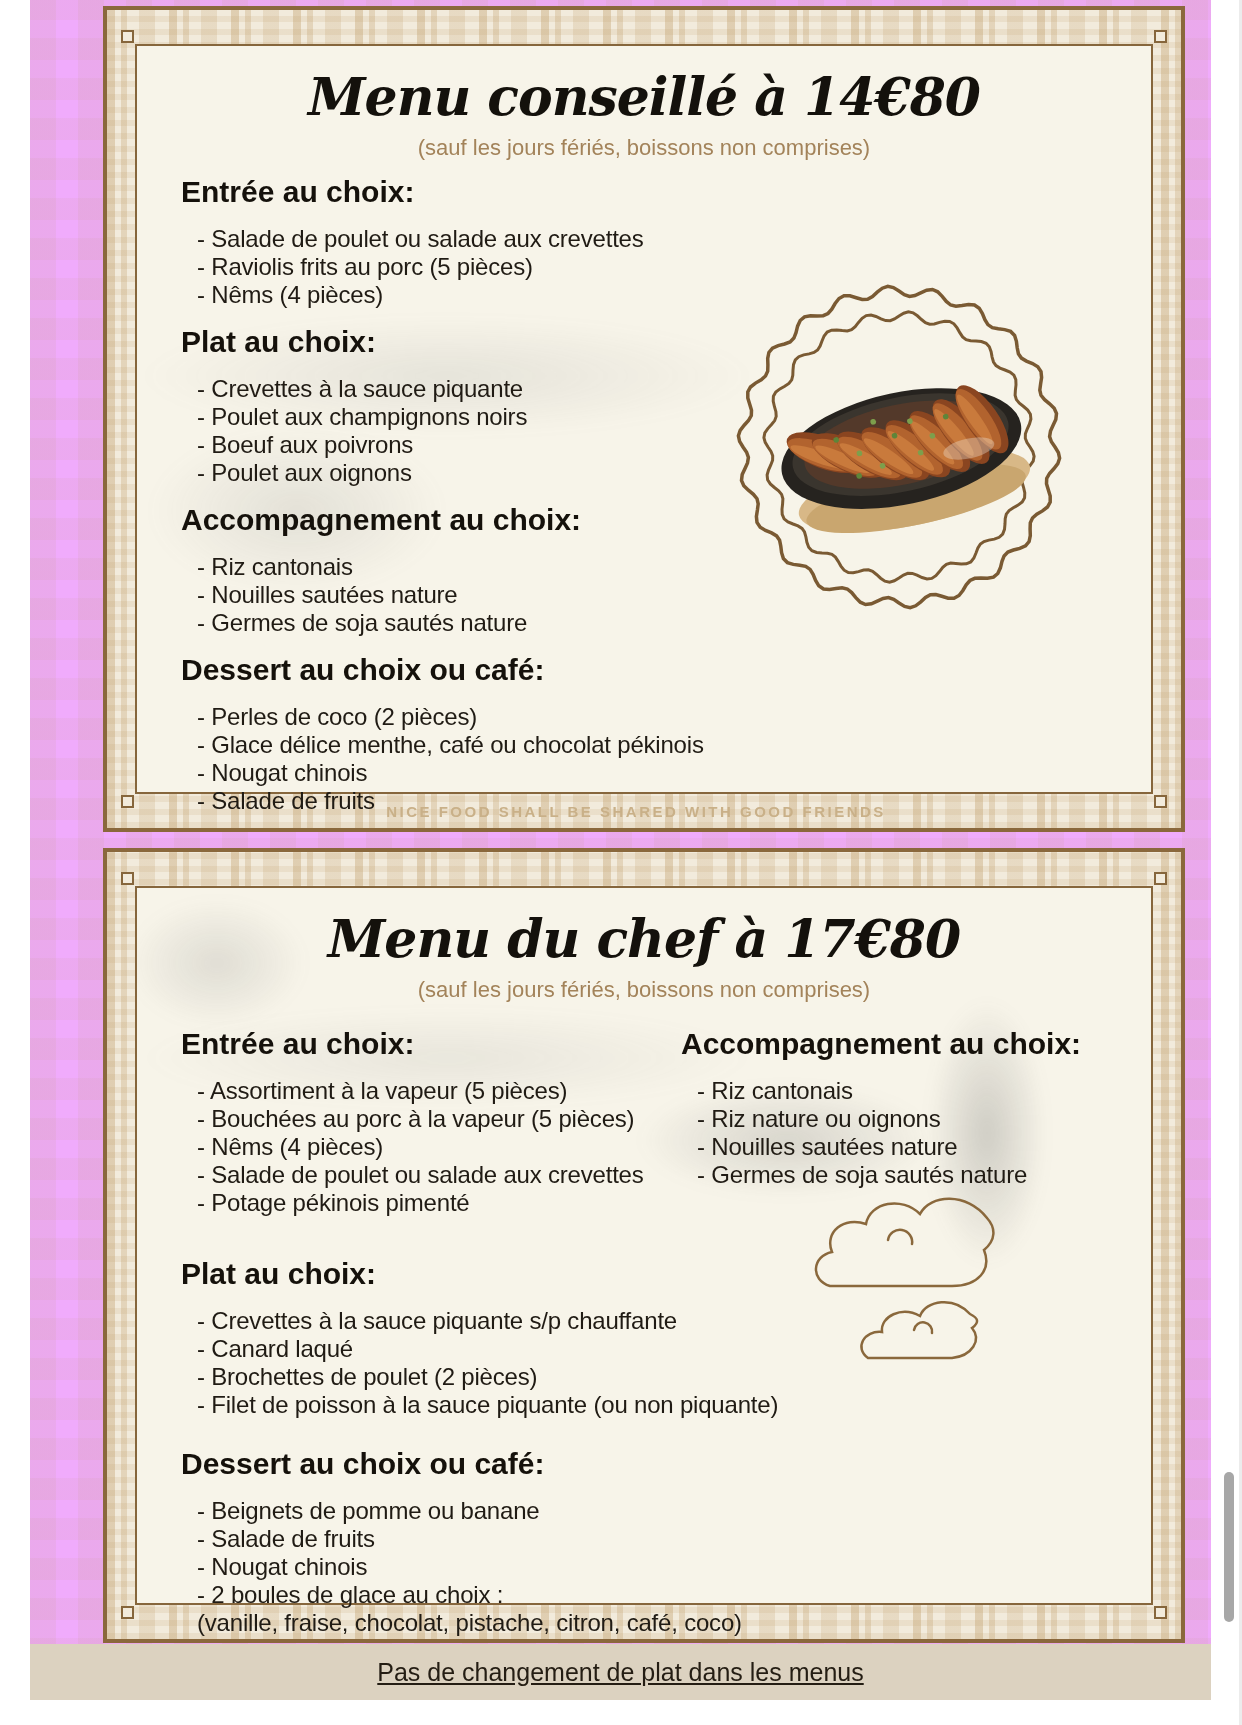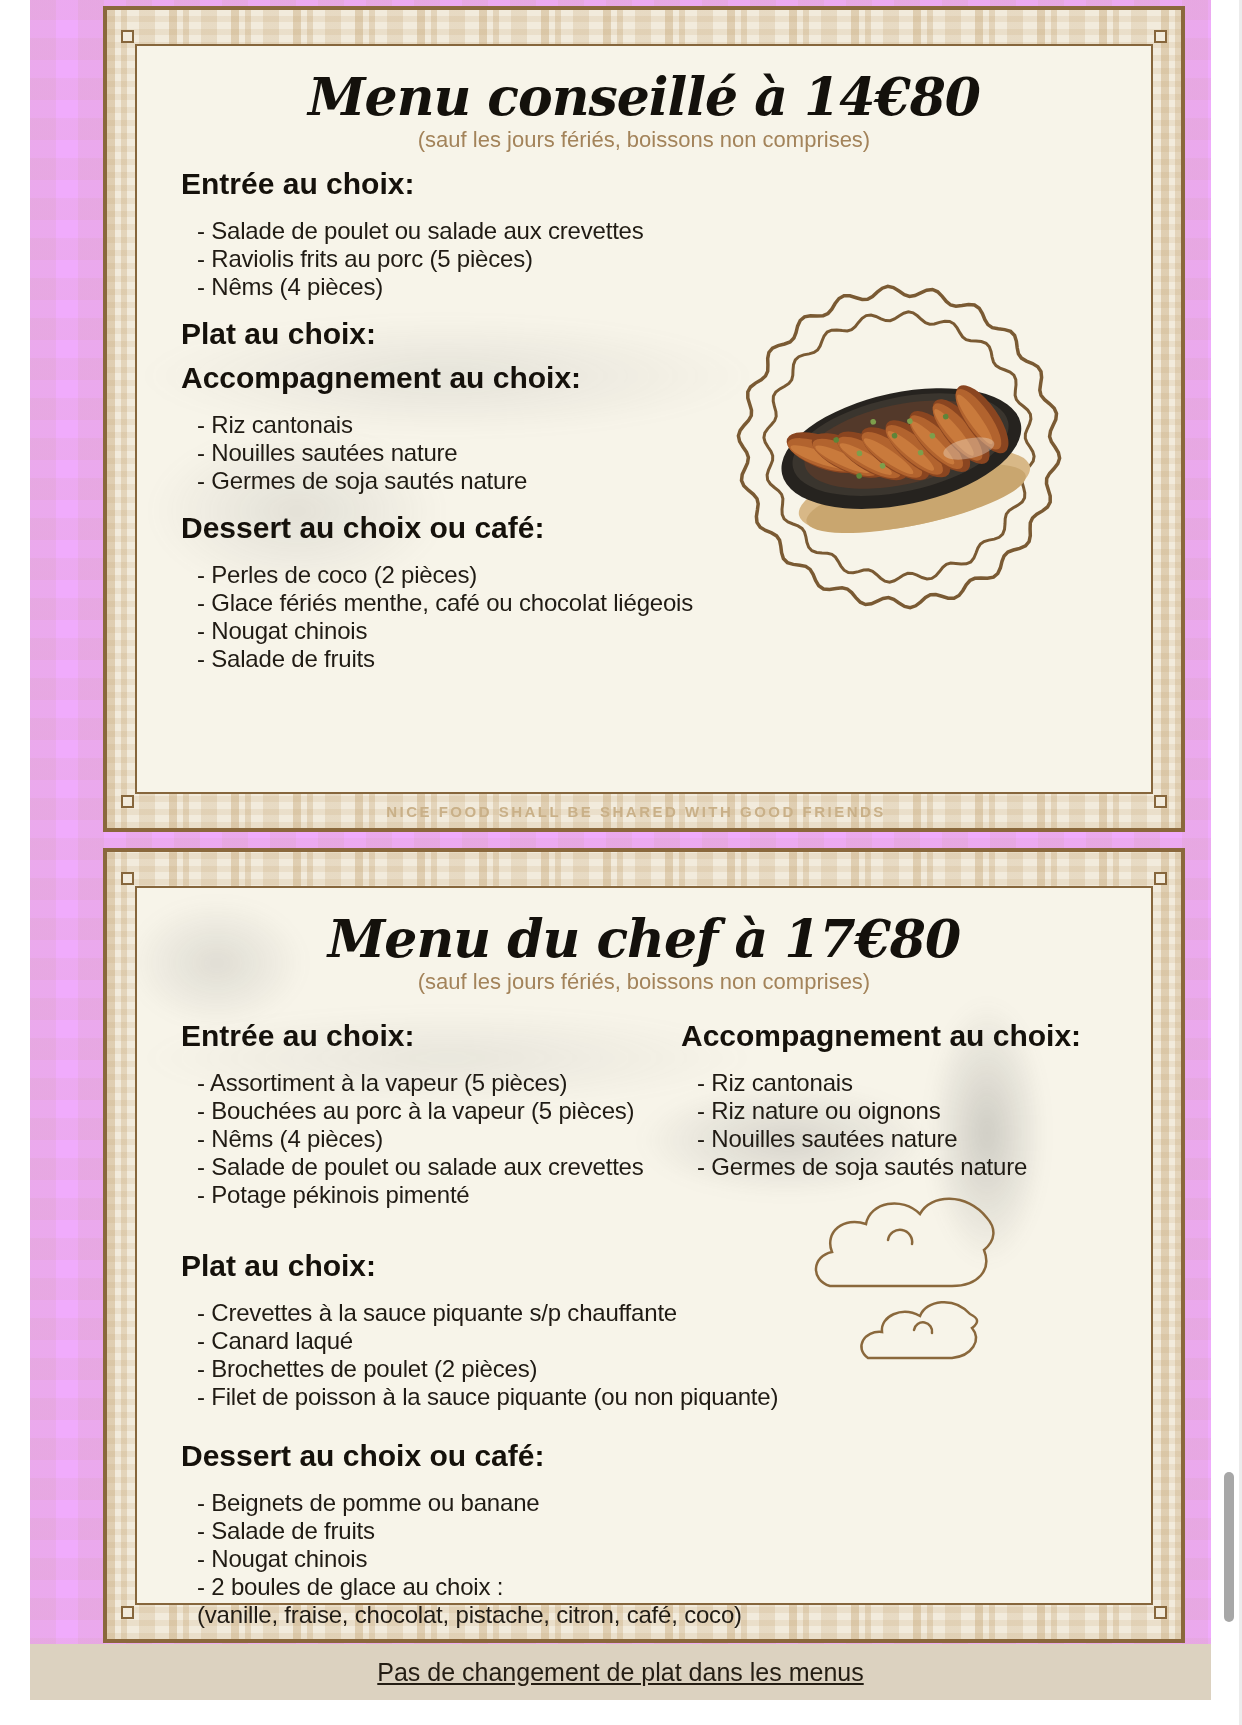--- a/index.html
+++ b/index.html
@@ -37,21 +37,21 @@
     border:2px solid #86663c;background:#f7f4e9;
   }
   .knob{position:absolute;width:9px;height:9px;border:2px solid #86663c;background:#f2ebdc;}
   .knob.tl{left:-16px;top:-16px;} .knob.tr{right:-16px;top:-16px;}
   .knob.bl{left:-16px;bottom:-16px;} .knob.br{right:-16px;bottom:-16px;}
   .content{position:absolute;inset:0;padding:8px 44px 0 44px;}
   .menu-title{
     font-family:"DejaVu Serif",serif;font-style:italic;font-weight:bold;
     text-align:center;font-size:52px;color:#14110c;margin-top:12px;letter-spacing:-1px;
   }
-  .menu-subtitle{text-align:center;font-size:22px;color:#a3835a;}
+  .menu-subtitle{text-align:center;font-size:22px;color:#a3835a;margin-top:8px;}
   .sections{margin-top:14px;position:relative;}
   .section h3{font-size:30px;font-weight:bold;color:#15110b;margin:10px 0 3px 0;}
   .section ul{list-style:none;margin:16px;padding:0;}
   .section li{font-size:24px;line-height:28px;color:#201b14;letter-spacing:-0.2px;}
   .cols{display:flex;margin-top:14px;}
   .col-left{width:500px;flex:none;}
   .col-right{flex:1;}
   .section-plat{margin-top:24px;}
   .section-dessert{margin-top:28px;}
   .banner{
@@ -146,34 +146,40 @@
           <div class="section">
             <h3>Entrée au choix:</h3>
             <ul>
               <li>- Salade de poulet ou salade aux crevettes</li>
               <li>- Raviolis frits au porc (5 pièces)</li>
               <li>- Nêms (4 pièces)</li>
             </ul>
           </div>
           <div class="section">
             <h3>Plat au choix:</h3>
+            <ul>
+              <li>- Crevettes à la sauce piquante</li>
+              <li>- Poulet aux champignons noirs</li>
+              <li>- Boeuf aux poivrons</li>
+              <li>- Poulet aux oignons</li>
+            </ul>
           </div>
           <div class="section">
             <h3>Accompagnement au choix:</h3>
             <ul>
               <li>- Riz cantonais</li>
               <li>- Nouilles sautées nature</li>
               <li>- Germes de soja sautés nature</li>
             </ul>
           </div>
           <div class="section">
             <h3>Dessert au choix ou café:</h3>
             <ul>
               <li>- Perles de coco (2 pièces)</li>
-              <li>- Glace fériés menthe, café ou chocolat liégeois</li>
+              <li>- Glace délice menthe, café ou chocolat pékinois</li>
               <li>- Nougat chinois</li>
               <li>- Salade de fruits</li>
             </ul>
           </div>
         </div>
       </div>
     </div>
     <div class="banner">NICE FOOD SHALL BE SHARED WITH GOOD FRIENDS</div>
   </div>
 

